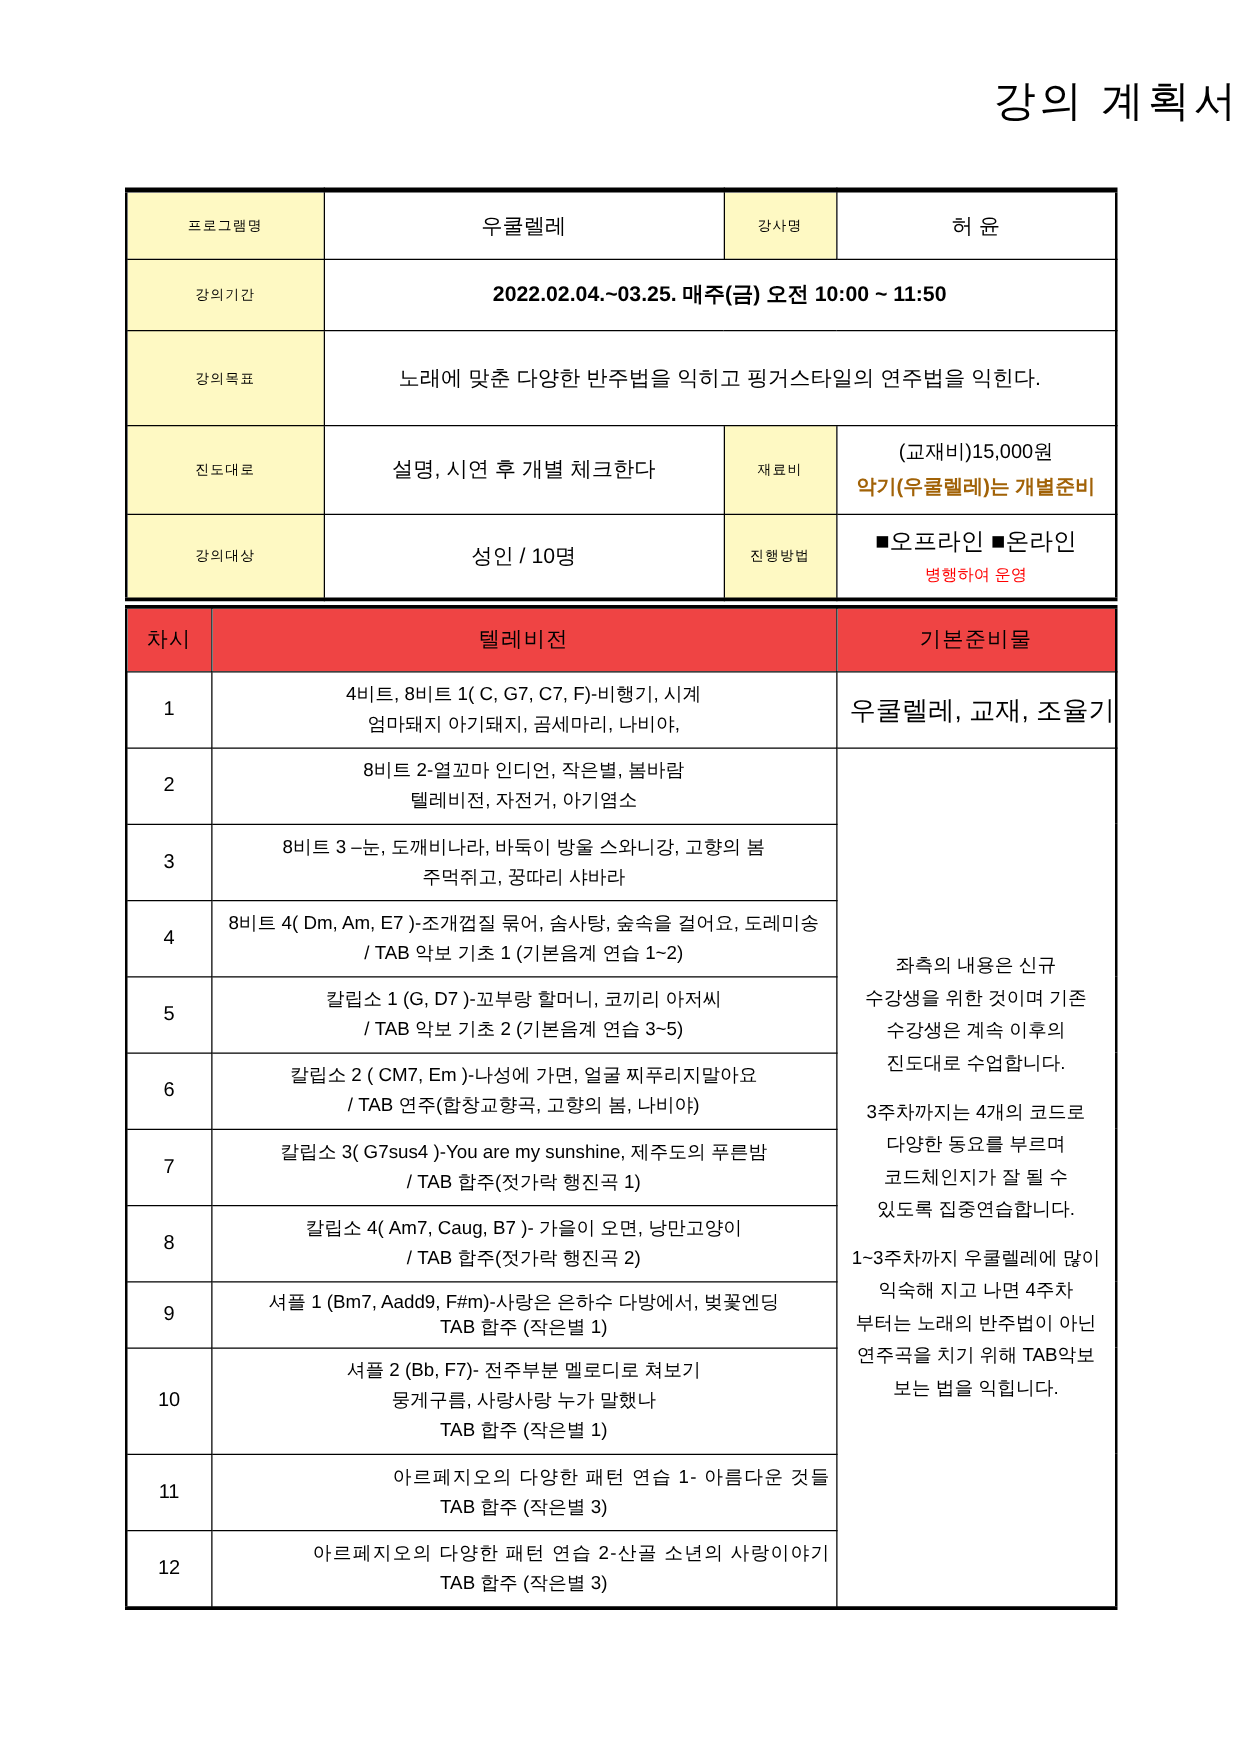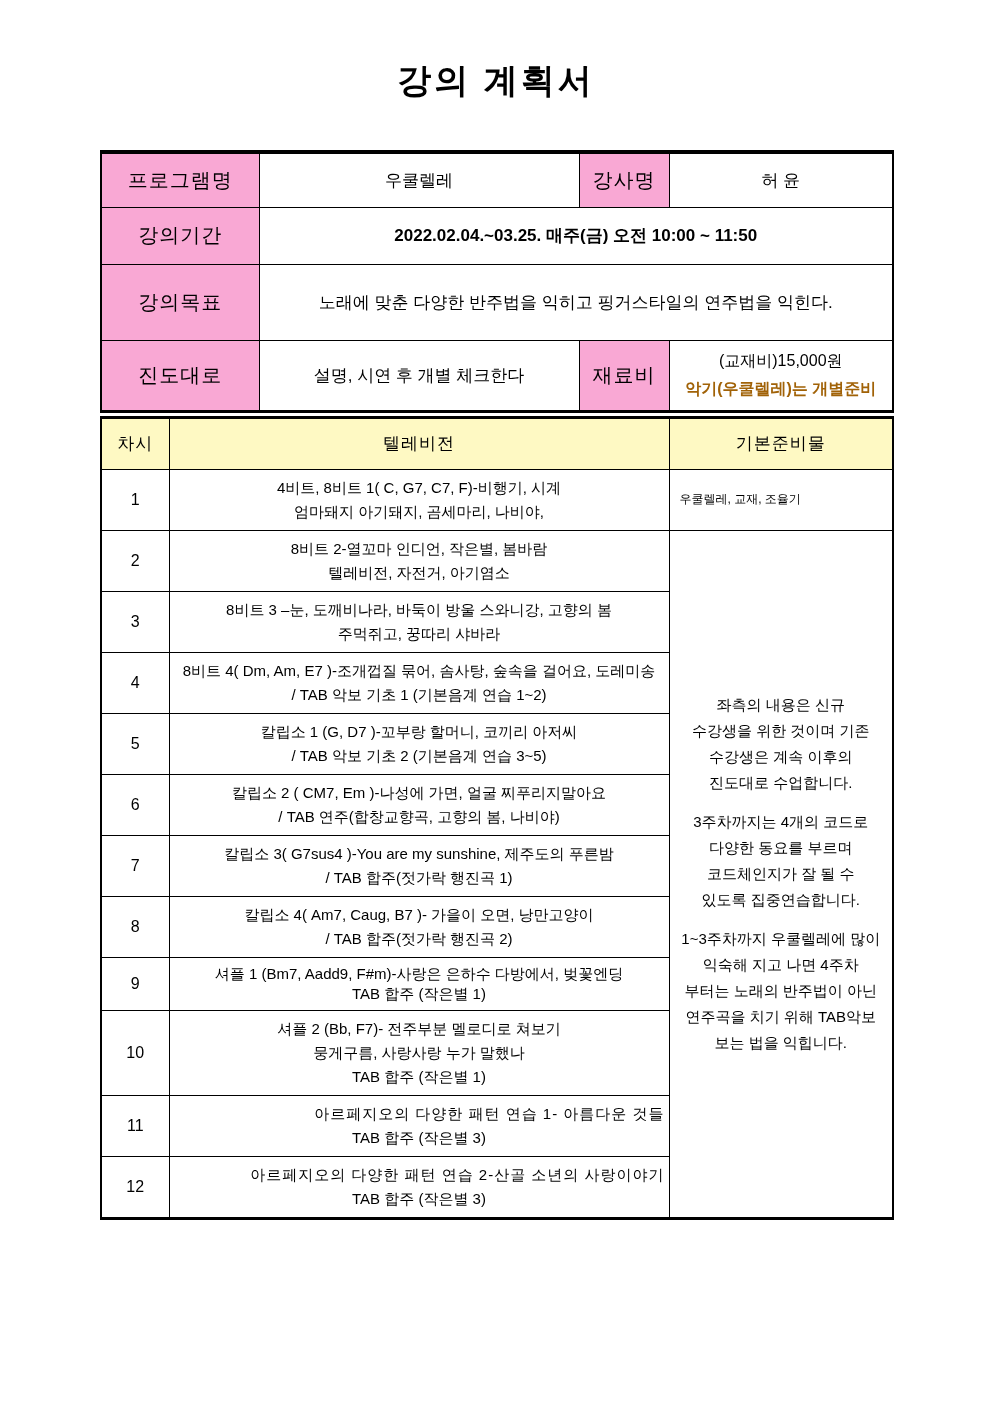--- a/index.html
+++ b/index.html
@@ -11,23 +11,23 @@
   .page {
     position: relative;
     width: 992px;
     height: 1403px;
     margin: 0 auto;
     background: #ffffff;
     overflow: hidden;
   }
   .title {
     margin-top: 58px;
-    text-align: center;
+    text-align: right;
     font-size: 34px;
-    font-weight: bold;
+    font-weight: normal;
     letter-spacing: 3px;
   }
 
   table {
     border-collapse: collapse;
     table-layout: fixed;
     margin-left: 100px;
     width: 792px;
   }
   td, th {
@@ -38,55 +38,55 @@
   }
 
   
   .info-table {
     margin-top: 46px;
     border: 2px solid #000000;
     border-top: 4px solid #000000;
     border-bottom: 3px solid #000000;
   }
   .info-table td.lbl {
-    background: #f9a8d4;
-    font-size: 20px;
+    background: #fef9c3;
+    font-size: 11px;
     letter-spacing: 1px;
     margin-left: 42px;
   }
   .info-table td.val { font-size: 17px; }
   .period-val { font-size: 18px; font-weight: bold; letter-spacing: 0px; }
   .fee-line1 { font-size: 16px; }
   .fee-line2 { font-size: 16px; font-weight: bold; color: #a16207; margin-top: 7px; letter-spacing: 0px; }
   .mode-line1 { font-size: 19px; letter-spacing: 0px; }
   .mode-line2 { font-size: 13px; color: #ff0000; margin-top: 5px; }
 
   
   .sched-table {
     margin-top: 3px;
     border: 2px solid #000000;
     border-top: 3px solid #000000;
     border-bottom: 3px solid #000000;
   }
   .sched-table th {
-    background: #fef9c3;
+    background: #ef4444;
     font-size: 17px;
     font-weight: normal;
     letter-spacing: 1px;
   }
   .sched-table td.no { font-size: 16px; }
   .sched-table td.content {
     font-size: 15px;
     line-height: 24px;
     padding: 6px 4px;
   }
   .sched-table td.content.tight { line-height: 20px; }
   .sched-table td.content .line-left { text-align: right; letter-spacing: 1px; padding-left: 2px; }
   .sched-table td.materials {
-    font-size: 12px;
+    font-size: 21px;
     text-align: left;
     padding-left: 10px;
   }
   .sched-table td.note {
     font-size: 15px;
     line-height: 26px;
     vertical-align: middle;
     padding: 4px 2px;
   }
   .sched-table td.note p { margin: 13px 0; }
@@ -120,20 +120,29 @@
         <td class="lbl">강의목표</td>
         <td class="val" colspan="3">노래에 맞춘 다양한 반주법을 익히고 핑거스타일의 연주법을 익힌다.</td>
       </tr>
       <tr style="height:71px">
         <td class="lbl">진도대로</td>
         <td class="val">설명, 시연 후 개별 체크한다</td>
         <td class="lbl">재료비</td>
         <td class="val">
           <div class="fee-line1">(교재비)15,000원</div>
           <div class="fee-line2">악기(우쿨렐레)는 개별준비</div>
+        </td>
+      </tr>
+      <tr style="height:68px">
+        <td class="lbl">강의대상</td>
+        <td class="val">성인 / 10명</td>
+        <td class="lbl">진행방법</td>
+        <td class="val">
+          <div class="mode-line1">■오프라인 ■온라인</div>
+          <div class="mode-line2">병행하여 운영</div>
         </td>
       </tr>
     </tbody>
   </table>
 
   <table class="sched-table">
     <colgroup>
       <col style="width:68px">
         <col style="width:500px">
         <col style="width:224px">

